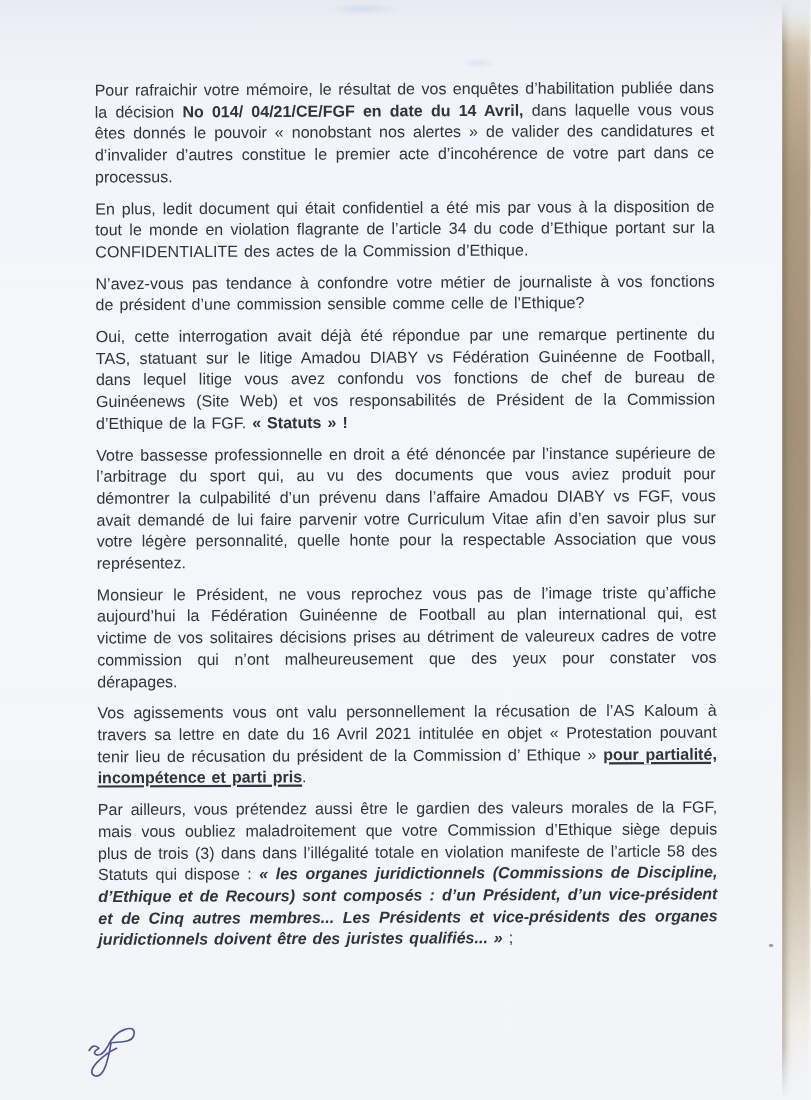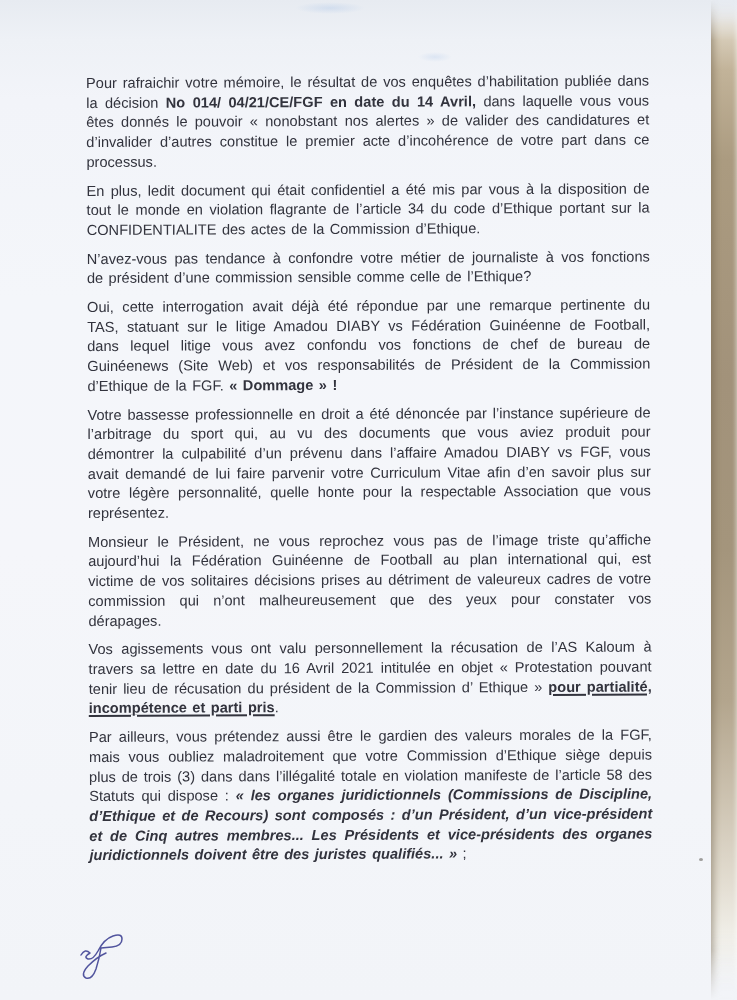--- a/index.html
+++ b/index.html
@@ -91,21 +91,21 @@
 
 <div class="smudge-a"></div>
 <div class="smudge-b"></div>
 <div class="speck"></div>
 <div class="scan-edge"></div>
 
 <div class="letter-body">
     <p class="para"><span>Pour rafraichir votre mémoire, le résultat de vos enquêtes d’habilitation publiée dans la décision </span><span class="b">No 014/ 04/21/CE/FGF en date du 14 Avril,</span><span> dans laquelle vous vous êtes donnés le pouvoir « nonobstant nos alertes » de valider des candidatures et d’invalider d’autres constitue le premier acte d’incohérence de votre part dans ce processus.</span></p>
     <p class="para"><span>En plus, ledit document qui était confidentiel a été mis par vous à la disposition de tout le monde en violation flagrante de l’article 34 du code d’Ethique portant sur la CONFIDENTIALITE des actes de la Commission d’Ethique.</span></p>
     <p class="para"><span>N’avez-vous pas tendance à confondre votre métier de journaliste à vos fonctions de président d’une commission sensible comme celle de l’Ethique?</span></p>
-    <p class="para"><span>Oui, cette interrogation avait déjà été répondue par une remarque pertinente du TAS, statuant sur le litige Amadou DIABY vs Fédération Guinéenne de Football, dans lequel litige vous avez confondu vos fonctions de chef de bureau de Guinéenews (Site Web) et vos responsabilités de Président de la Commission d’Ethique de la FGF. </span><span class="b">« Dommage » !</span></p>
+    <p class="para"><span>Oui, cette interrogation avait déjà été répondue par une remarque pertinente du TAS, statuant sur le litige Amadou DIABY vs Fédération Guinéenne de Football, dans lequel litige vous avez confondu vos fonctions de chef de bureau de Guinéenews (Site Web) et vos responsabilités de Président de la Commission d’Ethique de la FGF. </span><span class="b">« Statuts » !</span></p>
     <p class="para"><span>Votre bassesse professionnelle en droit a été dénoncée par l’instance supérieure de l’arbitrage du sport qui, au vu des documents que vous aviez produit pour démontrer la culpabilité d’un prévenu dans l’affaire Amadou DIABY vs FGF, vous avait demandé de lui faire parvenir votre Curriculum Vitae afin d’en savoir plus sur votre légère personnalité, quelle honte pour la respectable Association que vous représentez.</span></p>
     <p class="para"><span>Monsieur le Président, ne vous reprochez vous pas de l’image triste qu’affiche aujourd’hui la Fédération Guinéenne de Football au plan international qui, est victime de vos solitaires décisions prises au détriment de valeureux cadres de votre commission qui n’ont malheureusement que des yeux pour constater vos dérapages.</span></p>
     <p class="para"><span>Vos agissements vous ont valu personnellement la récusation de l’AS Kaloum à travers sa lettre en date du 16 Avril 2021 intitulée en objet « Protestation pouvant tenir lieu de récusation du président de la Commission d’ Ethique » </span><span class="b u">pour partialité, incompétence et parti pris</span><span>.</span></p>
     <p class="para"><span>Par ailleurs, vous prétendez aussi être le gardien des valeurs morales de la FGF, mais vous oubliez maladroitement que votre Commission d’Ethique siège depuis plus de trois (3) dans dans l’illégalité totale en violation manifeste de l’article 58 des Statuts qui dispose : </span><span class="b i">« les organes juridictionnels (Commissions de Discipline, d’Ethique et de Recours) sont composés : d’un Président, d’un vice-président et de Cinq autres membres... Les Présidents et vice-présidents des organes juridictionnels doivent être des juristes qualifiés... » </span><span>;</span></p>
   </div>
 
 <div class="signature" aria-hidden="true">
   <svg width="56" height="62" viewBox="0 0 56 62">
     <path d="M5 29
              q4 -7 9 -2

